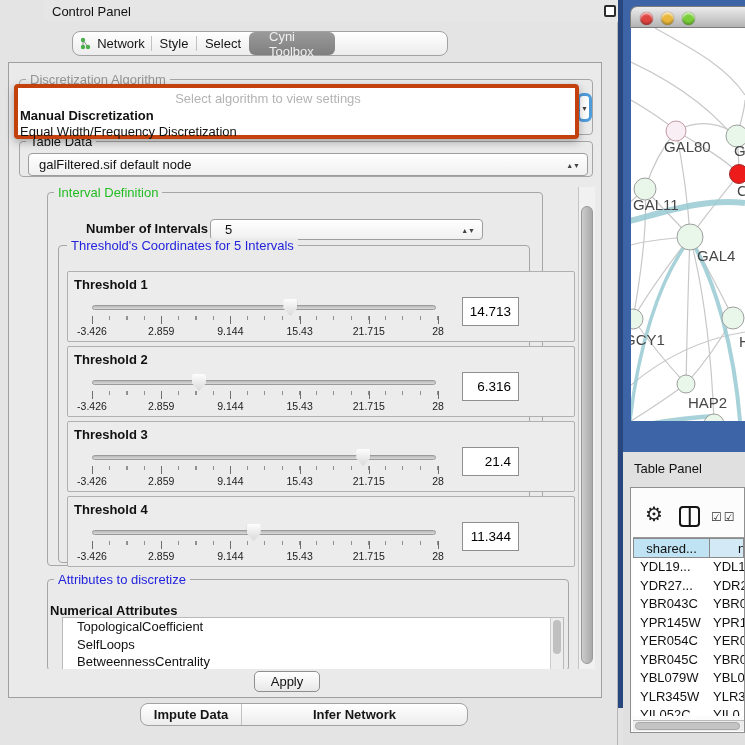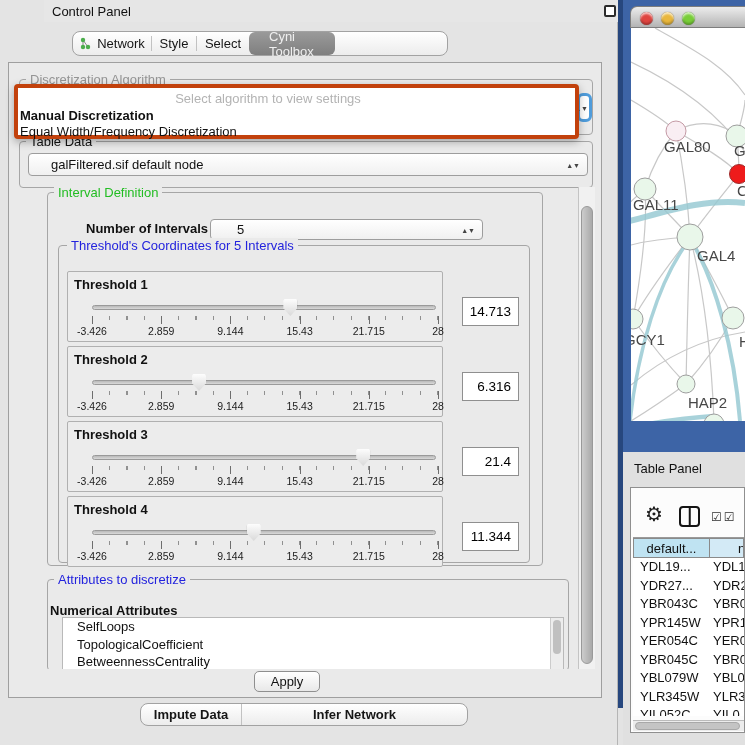--- a/index.html
+++ b/index.html
@@ -20,39 +20,39 @@
   .tab.sel { background:linear-gradient(#9a9a9a,#7f7f7f); color:#efefef; border-radius:6px;padding-left:20px; }
 
   .cp-content { left:8px; top:62px; width:594px; height:636px; background:#eaeaea; border:1px solid #9f9f9f; }
 
   .groupbox { border:1px solid #a6a6a6; border-radius:4px; }
   .grouplabel { position:absolute; top:-8px; left:6px; background:#eaeaea; padding:0 4px; line-height:15px; white-space:nowrap; }
   .lab-grey { color:#949494; }
   .lab-green { color:var(--accent_green); }
   .lab-blue { color:var(--accent_blue); }
 
-  .combo { background:linear-gradient(#ffffff,#f0f0f0); border:1px solid #9d9d9d; border-radius:4px; display:flex; align-items:center;padding-left:12px; }
+  .combo { background:linear-gradient(#ffffff,#f0f0f0); border:1px solid #9d9d9d; border-radius:4px; display:flex; align-items:center; }
   .combo .cv { padding-left:10px; white-space:nowrap; overflow:hidden; }
   .stepper { position:absolute; right:7px; top:50%; transform:translateY(-50%); display:flex; flex-direction:column; line-height:5px; font-size:7px; color:#444; }
 
   
   .popup { left:5px; top:21px; width:565px; height:55px; background:#fff; border:4px solid #c2410c; border-radius:4px; box-shadow:0 3px 9px rgba(0,0,0,.30); z-index:50; }
   .popup-hint { left:0; top:3px; width:500px; text-align:center; color:#b3b3b3; }
   .popup-opt1 { left:2px; top:20px; font-weight:bold; }
   .popup-opt2 { left:2px; top:36px; }
   .focus-ring { left:568px; top:30px; width:15px; height:29px; background:#fff; border:3px solid var(--focus_ring); border-radius:6px; z-index:10; }
   .focus-ring .stepper{ right:1px; }
 
   
   .viewport { left:6px; top:124px; width:562px; height:482px; overflow:hidden; }
   .vscroll { left:569px; top:124px; width:17px; height:482px; background:#f1f1f1; border-left:1px solid #c4c4c4; }
   .vscroll .thumb { position:absolute; left:2px; top:19px; width:12px; height:458px; background:linear-gradient(90deg,#cccccc,#a9a9a9); border:1px solid #999; border-radius:6px; }
 
   
-  .tpanel { position:absolute; left:8px; width:376px; height:71px; background:#ececec; border:1px solid #b0b0b0; border-radius:2px; }
+  .tpanel { position:absolute; left:8px; width:508px; height:71px; background:#ececec; border:1px solid #b0b0b0; border-radius:2px; }
   .tpanel .tlabel { position:absolute; left:6px; top:5px; font-weight:bold; }
   .track { position:absolute; left:24px; top:33px; width:344px; height:5px; background:linear-gradient(#b9b9b9,#d9d9d9); border:1px solid #9a9a9a; border-radius:3px; }
   .thumb-sl { position:absolute; top:-7px; width:14px; height:17px; transform:translateX(-50%);
       background:linear-gradient(#fdfdfd,#d9d9d9); clip-path:polygon(8% 0,92% 0,100% 10%,100% 55%,50% 100%,0 55%,0 10%);
       filter:drop-shadow(0 0 1px #777); }
   .ticks { position:absolute; left:24px; top:44px; width:346px; height:8px;
       background:repeating-linear-gradient(to right,#909090 0 1px,transparent 1px 17.25px); background-size:346px 4px; background-repeat:no-repeat; }
   .majtick { position:absolute; top:0; width:1px; height:8px; background:#6e6e6e; }
   .ticklabels { position:absolute; left:24px; top:53px; width:346px; height:12px; font-size:10.5px; color:#1c1c1c; }
   .ticklabels span { position:absolute; transform:translateX(-50%); white-space:nowrap; }
@@ -140,21 +140,21 @@
     <div class="abs focus-ring">
       <span class="stepper">▲▼</span>
     </div>
 
     <div class="abs popup">
       <div class="abs popup-hint">Select algorithm to view settings</div>
       <div class="abs popup-opt1">Manual Discretization</div>
       <div class="abs popup-opt2">Equal Width/Frequency Discretization</div>
     </div>
 
-    <div class="abs groupbox" style="left:10px; top:78px; width:574px; height:47px;">
+    <div class="abs groupbox" style="left:10px; top:78px; width:574px; height:36px;">
       <span class="grouplabel">Table Data</span>
       <div class="combo abs" style="left:8px; top:11px; width:560px; height:23px;">
         <span class="cv">galFiltered.sif default node</span>
         <span class="stepper">▲▼</span>
       </div>
     </div>
 
     <div class="abs viewport">
 
       <div class="abs groupbox" style="left:32px; top:5px; width:496px; height:374px;">
@@ -263,22 +263,22 @@
             </div>
             <input class="val" readonly="" value="11.344" style="">
           </div>
         </div>
       </div>
 
       <div class="abs groupbox" style="left:32px; top:392px; width:522px; height:92px;">
         <span class="grouplabel lab-blue">Attributes to discretize</span>
         <span class="abs" style="left:2px; top:23px; font-weight:bold;">Numerical Attributes</span>
         <div class="attr-list">
+          <div class="item">TopologicalCoefficient</div>
           <div class="item">SelfLoops</div>
-          <div class="item">TopologicalCoefficient</div>
           <div class="item">BetweennessCentrality</div>
           <div class="attr-scroll">
               <div class="thumb"></div>
             </div>
         </div>
       </div>
     </div>
 
     <div class="abs vscroll">
       <div class="thumb"></div>
@@ -364,21 +364,21 @@
 
 <div class="abs table-region"></div>
 <span class="abs tp-title">Table Panel</span>
 
 <div class="abs tp-panel">
   <span class="abs gear">⚙</span>
   <span class="abs split-icon"></span>
   <span class="abs checks">☑☑</span>
 
   <div class="tp-header">
-    <div class="h1">default...</div>
+    <div class="h1">shared...</div>
     <div class="h2">n</div>
   </div>
 
   <div class="tp-rows">
     <div class="tp-row">
         <span class="c1">YDL19...</span>
         <span class="c2">YDL1</span>
       </div>
     <div class="tp-row">
         <span class="c1">YDR27...</span>

